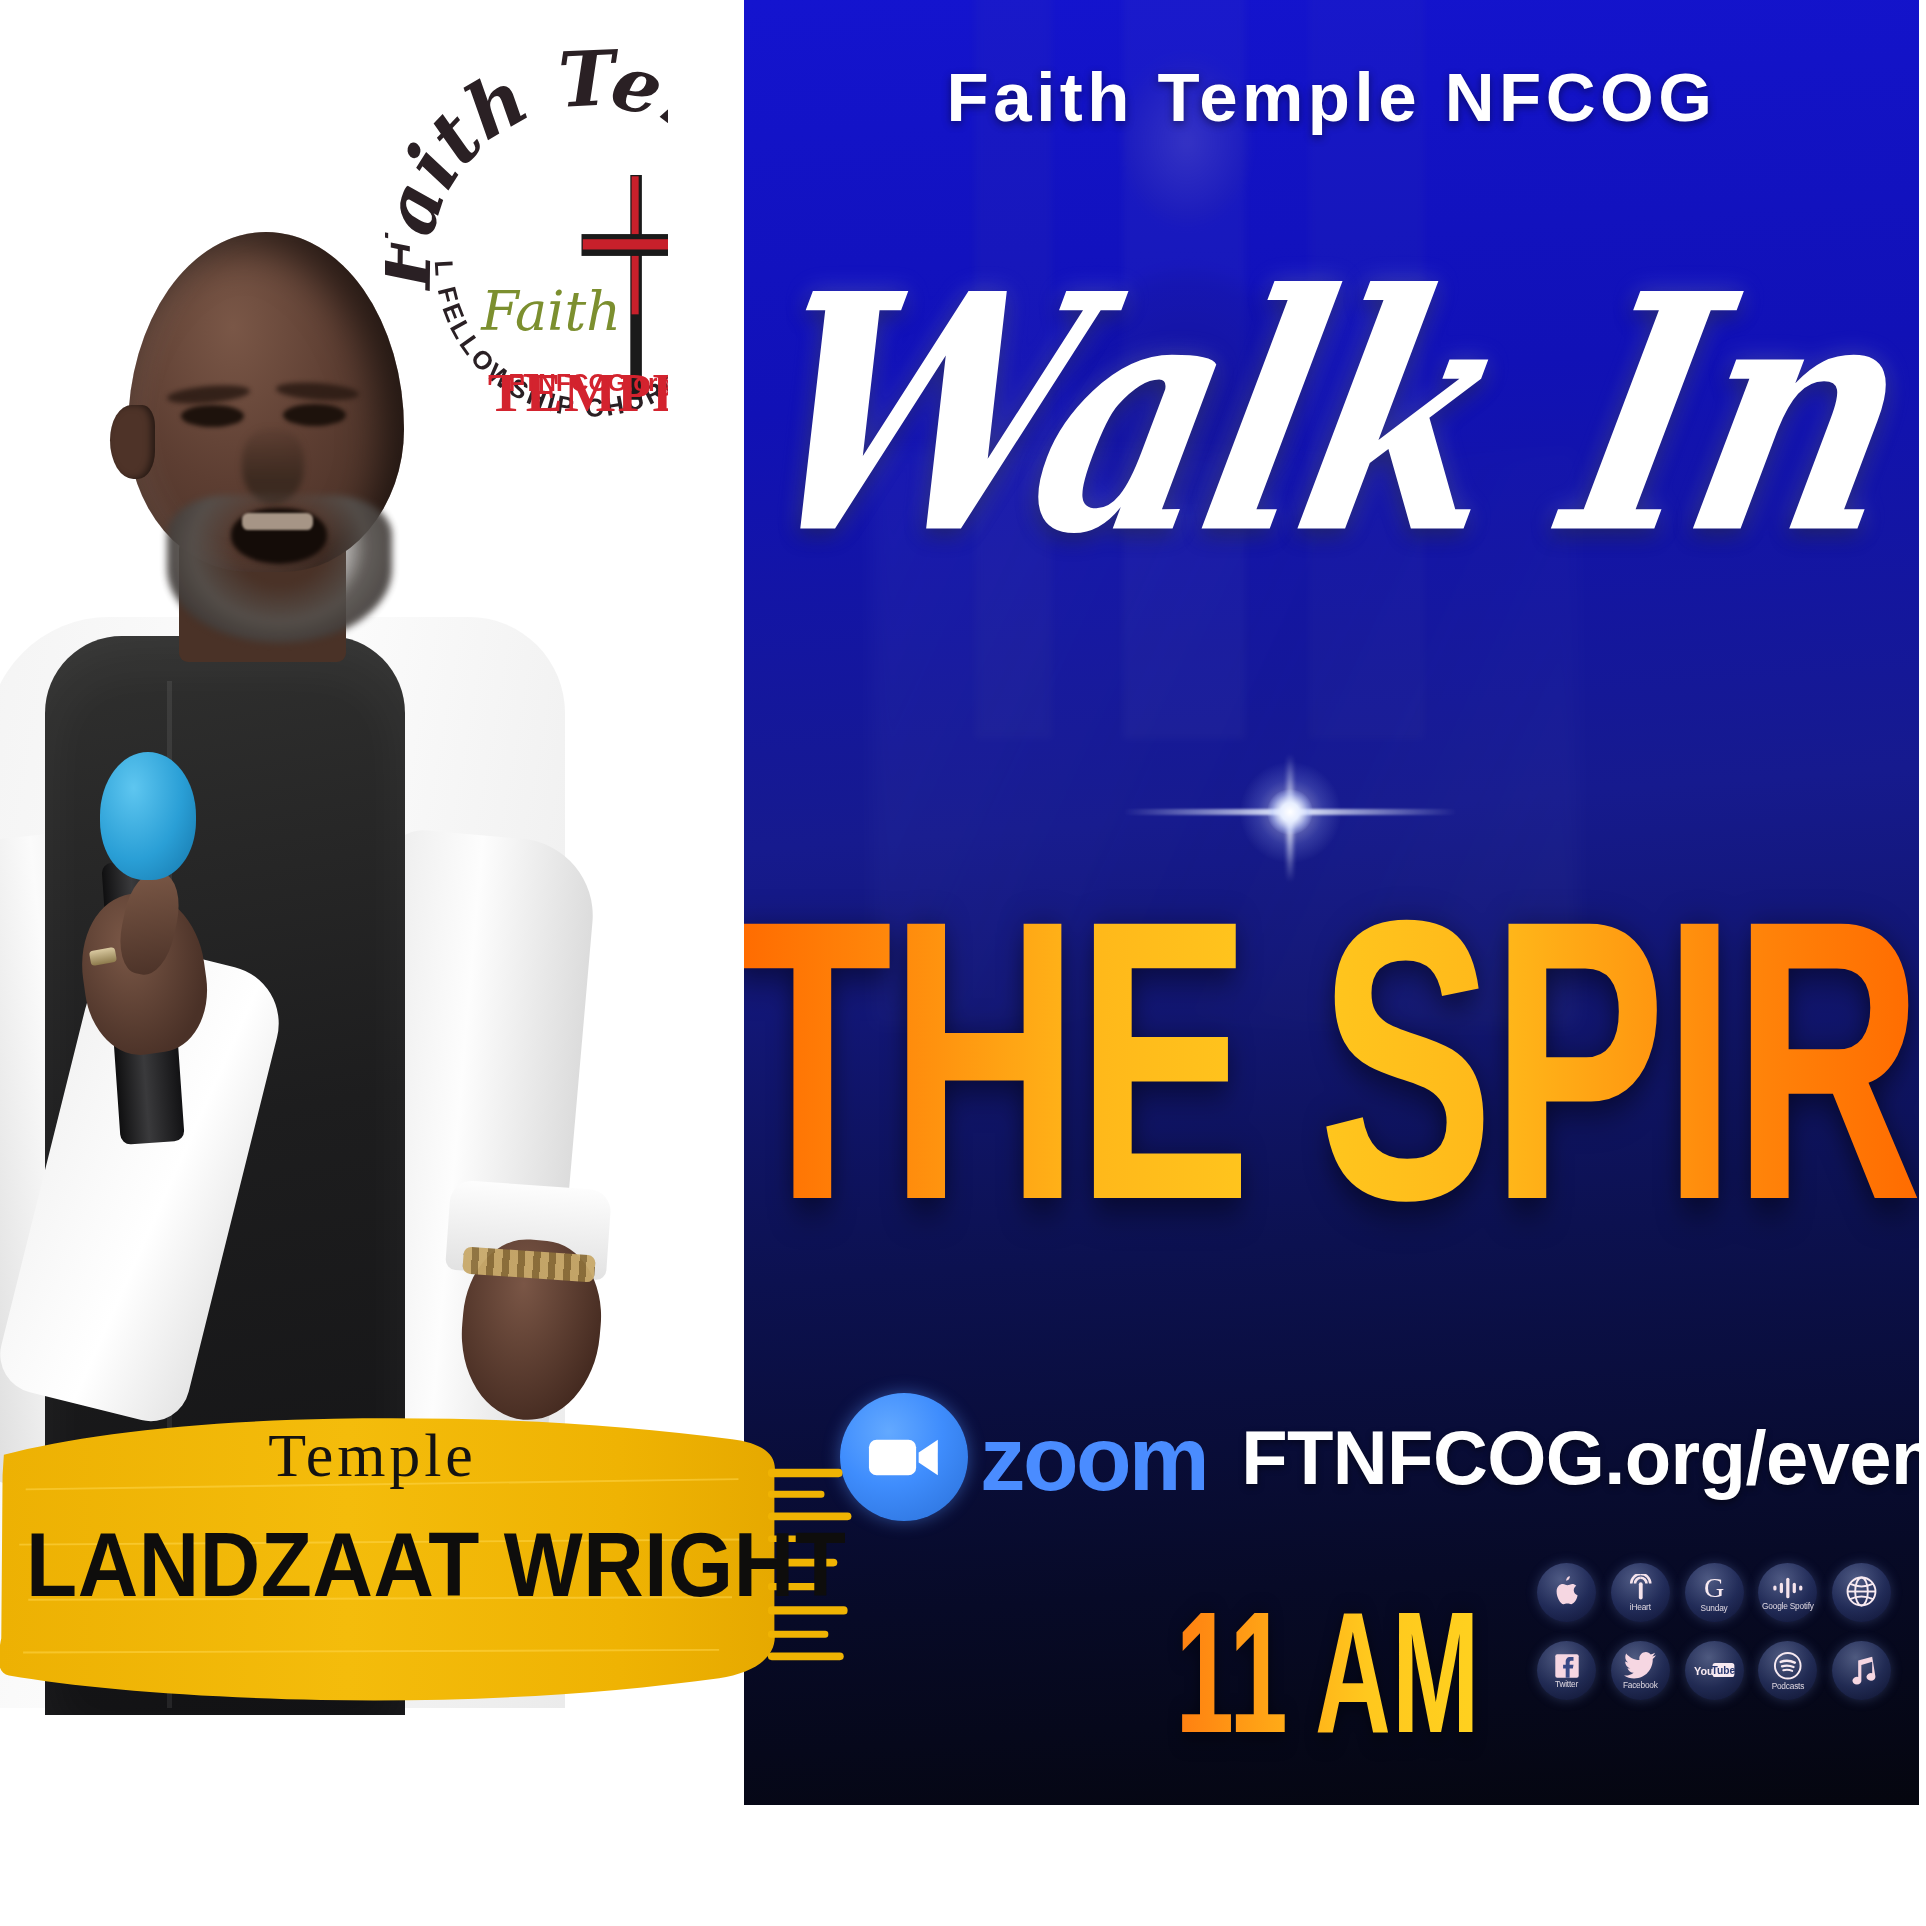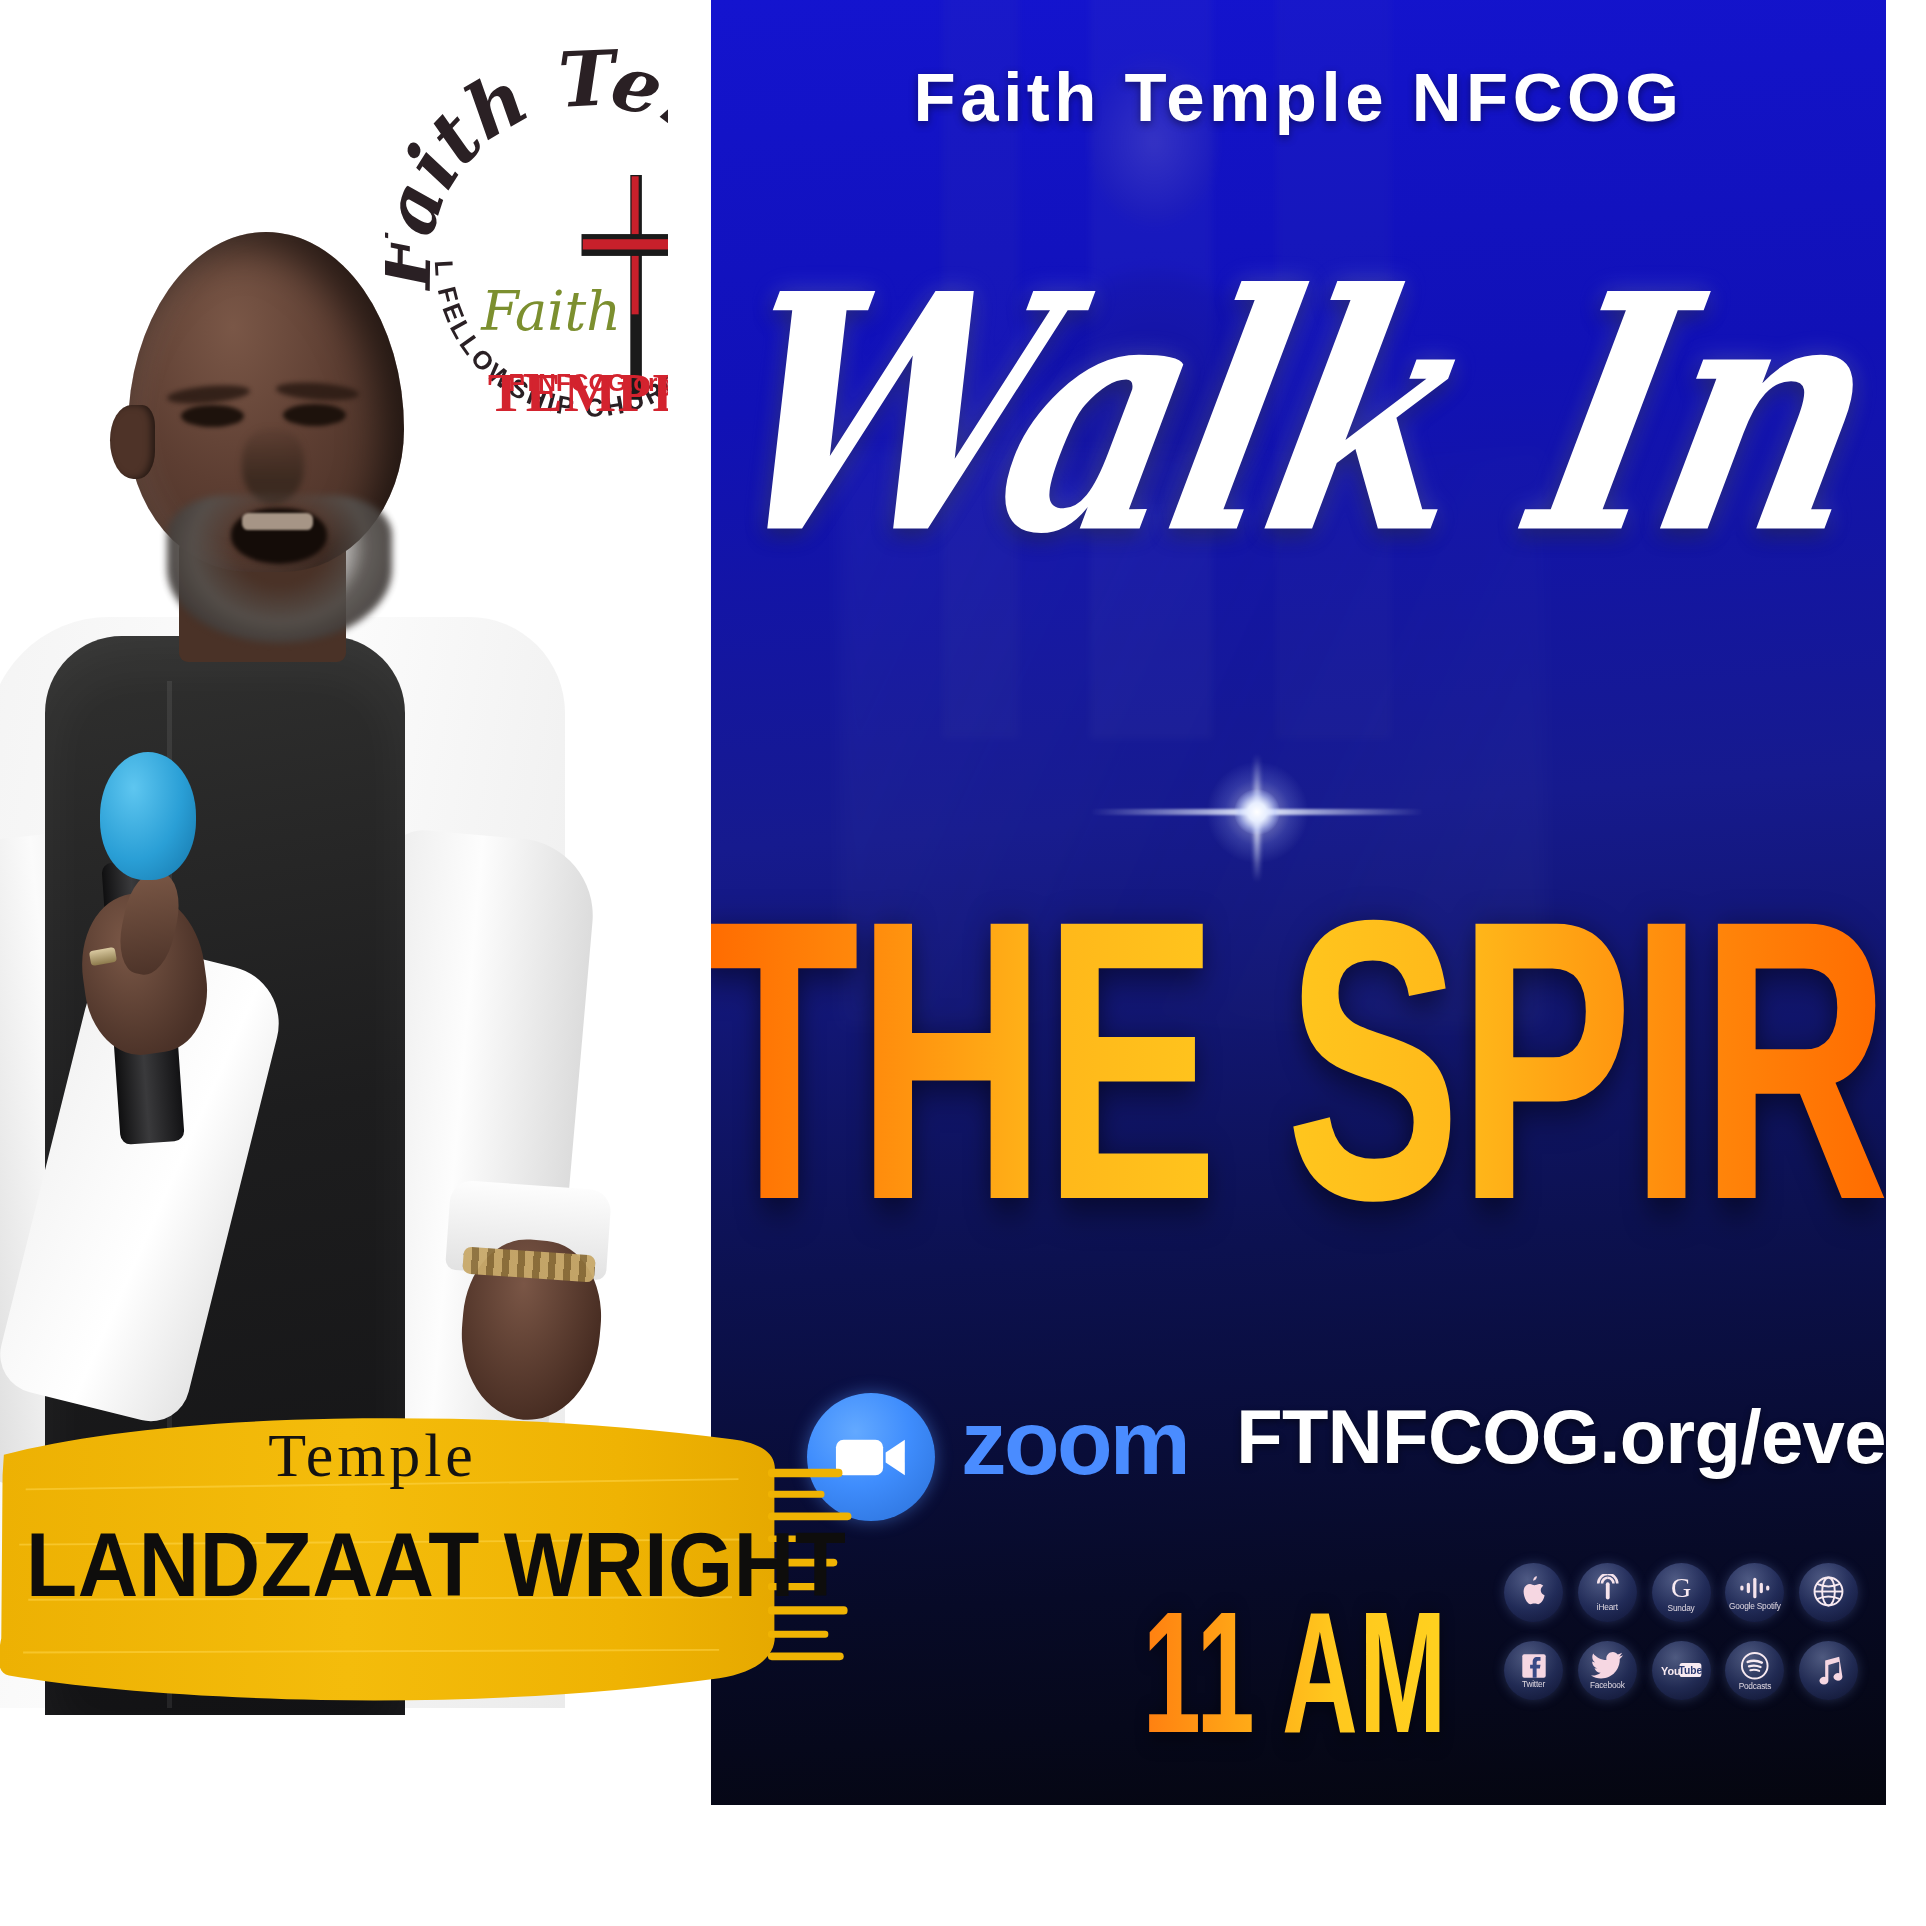--- a/index.html
+++ b/index.html
@@ -139,21 +139,21 @@
   .seal-svg{ width:100%; height:100%; }
 
   
   .torn{
     position:absolute; left:668px; top:0; width:270px; height:1805px;
     pointer-events:none;
   }
 
   
   .right-panel{
-    position:absolute; left:711px; top:0; width:1175px; height:1805px;
+    position:absolute; left:744px; top:0; width:1175px; height:1805px;
     background:linear-gradient(176deg,#1414cf 0%, #1111b6 22%, #161a8e 45%, #0c1150 68%, #070a27 86%, #05060f 100%);
     overflow:hidden;
   }
   
   .ghost{
     position:absolute; left:231px; top:-19px; width:449px; height:758px;
     opacity:.20;
     background:
       radial-gradient(ellipse 96px 122px at 212px 161px, rgba(210,200,195,.85) 0%, rgba(140,130,125,.25) 60%, rgba(0,0,0,0) 72%),
       radial-gradient(ellipse 161px 167px at 212px 411px, rgba(30,30,50,.9) 0%, rgba(20,20,40,.35) 65%, rgba(0,0,0,0) 78%),
@@ -222,21 +222,21 @@
     white-space:nowrap;
     background:linear-gradient(90deg,#FF6A00 0%, #FF8A0C 14%, #FFB81A 30%, #FFC81E 47%, #FFB81A 64%, #FF8A0C 82%, #FF6A00 100%);
     -webkit-background-clip:text; background-clip:text;
     color:transparent; -webkit-text-fill-color:transparent;
     filter:drop-shadow(0 6.4px 11.6px rgba(0,0,0,.55));
   }
 
   
   .zoom-row{
     position:absolute; left:96px; top:1393px; width:899px;
-    display:flex; gap:26px;
+    display:flex; align-items:center; gap:12px;
   }
   .zoom-badge{
     width:128px; height:128px; border-radius:50%;
     background:radial-gradient(circle at 38% 30%,#63a9ff 0%,#3f8dfd 45%,#2a6fd6 100%);
     display:flex; align-items:center; justify-content:center;
     box-shadow:0 0 16.7px rgba(90,150,255,.45);
     flex:0 0 auto;
   }
   .zoom-word{
     color:#4A8CFF; font-size:91px; font-weight:bold; letter-spacing:-2.6px;

